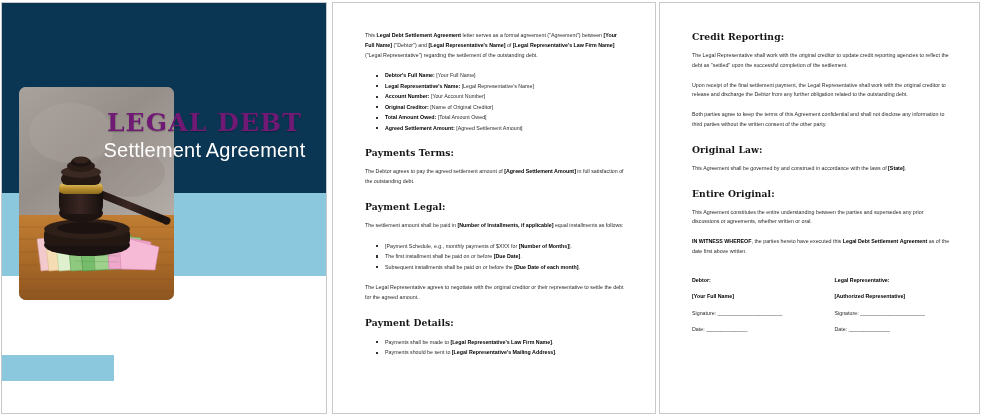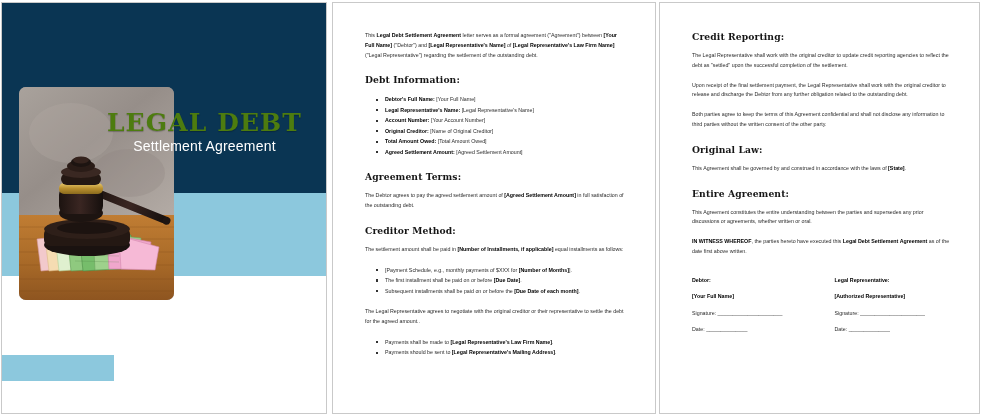--- a/index.html
+++ b/index.html
@@ -83,31 +83,31 @@
     width: 225px;
     text-align: center;
     z-index: 5;
   }
 
   .cover-title-main {
     font-family: "DejaVu Serif", "Liberation Serif", serif;
     font-weight: 700;
     font-size: 25px;
     letter-spacing: 1.1px;
-    color: #4d7c0f;
+    color: #701a75;
     line-height: 1.05;
     margin: 0;
     white-space: nowrap;
     text-shadow: 0 1px 1px rgba(0,0,0,0.25);
   }
 
   .cover-title-sub {
     font-family: "Liberation Sans", sans-serif;
     font-weight: 400;
-    font-size: 14px;
+    font-size: 20px;
     color: #ffffff;
     letter-spacing: 0.2px;
     line-height: 1.2;
     margin: 2px 0 16px 0;
     white-space: nowrap;
   }
 
   
   #page-terms  { left: 332px; width: 324px; }
   #page-clauses{ left: 659px; width: 321px; }
@@ -283,47 +283,47 @@
       <div class="cover-title-main">LEGAL DEBT</div>
       <div class="cover-title-sub">Settlement Agreement</div>
     </div>
   </div>
 
   <div class="page" id="page-terms">
     <div class="doc-body">
 
       <p class="doc-p"><span>This </span><b>Legal Debt Settlement Agreement</b><span> letter serves as a formal agreement ("Agreement") between </span><b>[Your Full Name]</b><span> ("Debtor") and </span><b>[Legal Representative's Name]</b><span> of </span><b>[Legal Representative's Law Firm Name]</b><span> ("Legal Representative") regarding the settlement of the outstanding debt.</span></p>
 
-      <h2 class="doc-h2">Debt Information:</h2>
 
       <ul class="doc-ul">
         <li class="doc-li"><b>Debtor's Full Name:</b><span> [Your Full Name]</span></li>
         <li class="doc-li"><b>Legal Representative's Name:</b><span> [Legal Representative's Name]</span></li>
         <li class="doc-li"><b>Account Number:</b><span> [Your Account Number]</span></li>
         <li class="doc-li"><b>Original Creditor:</b><span> [Name of Original Creditor]</span></li>
         <li class="doc-li"><b>Total Amount Owed:</b><span> [Total Amount Owed]</span></li>
         <li class="doc-li"><b>Agreed Settlement Amount:</b><span> [Agreed Settlement Amount]</span></li>
       </ul>
 
-      <h2 class="doc-h2">Agreement Terms:</h2>
+      <h2 class="doc-h2">Payments Terms:</h2>
 
       <p class="doc-p"><span>The Debtor agrees to pay the agreed settlement amount of </span><b>[Agreed Settlement Amount]</b><span> in full satisfaction of the outstanding debt.</span></p>
 
-      <h2 class="doc-h2">Creditor Method:</h2>
+      <h2 class="doc-h2">Payment Legal:</h2>
 
       <p class="doc-p"><span>The settlement amount shall be paid in </span><b>[Number of Installments, if applicable]</b><span> equal installments as follows:</span></p>
 
       <ul class="doc-ul">
         <li class="doc-li"><span>[Payment Schedule, e.g., monthly payments of $XXX for </span><b>[Number of Months]</b><span>].</span></li>
         <li class="doc-li"><span>The first installment shall be paid on or before </span><b>[Due Date]</b><span>.</span></li>
         <li class="doc-li"><span>Subsequent installments shall be paid on or before the </span><b>[Due Date of each month]</b><span>.</span></li>
       </ul>
 
       <p class="doc-p">The Legal Representative agrees to negotiate with the original creditor or their representative to settle the debt for the agreed amount..</p>
 
+      <h2 class="doc-h2">Payment Details:</h2>
 
       <ul class="doc-ul">
         <li class="doc-li"><span>Payments shall be made to </span><b>[Legal Representative's Law Firm Name]</b><span>.</span></li>
         <li class="doc-li"><span>Payments should be sent to </span><b>[Legal Representative's Mailing Address]</b><span>.</span></li>
       </ul>
 
     </div>
   </div>
 
   <div class="page" id="page-clauses">
@@ -332,21 +332,21 @@
       <h2 class="doc-h2">Credit Reporting:</h2>
       <p class="doc-p">The Legal Representative shall work with the original creditor to update credit reporting agencies to reflect the debt as "settled" upon the successful completion of the settlement.</p>
 
       <p class="doc-p">Upon receipt of the final settlement payment, the Legal Representative shall work with the original creditor to release and discharge the Debtor from any further obligation related to the outstanding debt.</p>
 
       <p class="doc-p">Both parties agree to keep the terms of this Agreement confidential and shall not disclose any information to third parties without the written consent of the other party.</p>
 
       <h2 class="doc-h2">Original Law:</h2>
       <p class="doc-p"><span>This Agreement shall be governed by and construed in accordance with the laws of </span><b>[State]</b><span>.</span></p>
 
-      <h2 class="doc-h2">Entire Agreement:</h2>
+      <h2 class="doc-h2">Entire Original:</h2>
       <p class="doc-p">This Agreement constitutes the entire understanding between the parties and supersedes any prior discussions or agreements, whether written or oral.</p>
 
       <p class="doc-p"><b>IN WITNESS WHEREOF</b><span>, the parties hereto have executed this </span><b>Legal Debt Settlement Agreement</b><span> as of the date first above written.</span></p>
 
       <div class="sig-block">
         <div class="sig-col">
           <div class="sig-role">Debtor:</div>
           <div class="sig-name">[Your Full Name]</div>
           <div class="sig-line">Signature: ______________________</div>
           <div class="sig-line">Date: ______________</div>

